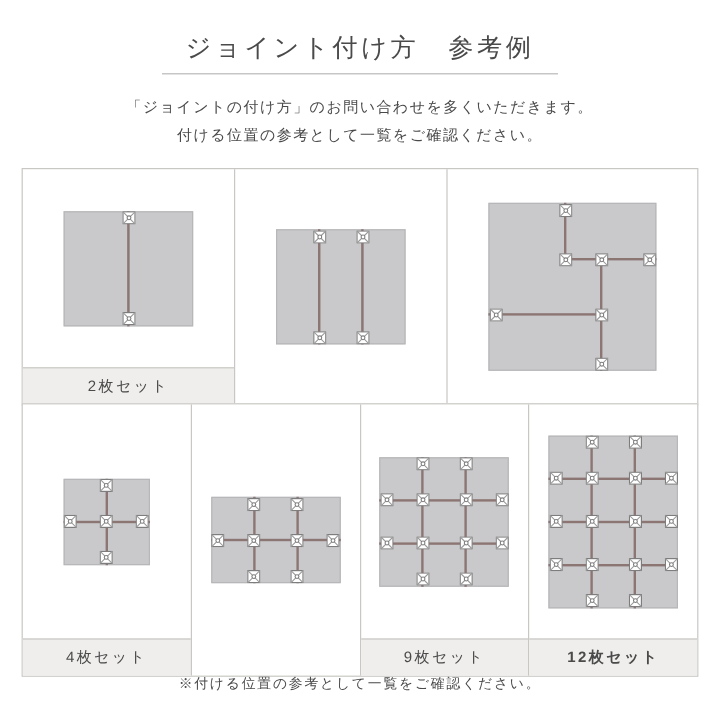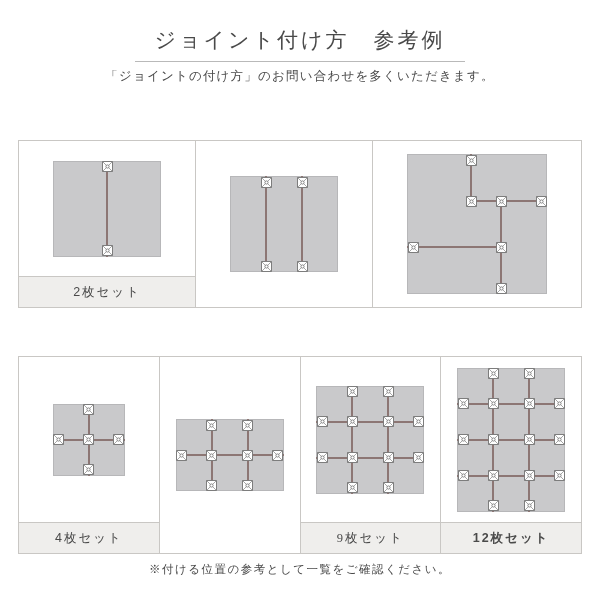--- a/index.html
+++ b/index.html
@@ -40,41 +40,41 @@
   }
   .title-rule {
     position: absolute;
     left: 0;
     right: 0;
     bottom: 0;
     height: 1px;
     background: #b9b9b9;
   }
   .lead {
-    margin-top: 3px;
+    margin-top: 16px;
     text-align: center;
     line-height: 1.9;
     font-size: 12.5px;
     letter-spacing: 1.2px;
     color: #4a4a4a;
   }
   .lead div { white-space: nowrap; }
 
   
   .panel {
     position: absolute;
     left: 18px;
     right: 18px;
     border: 1px solid #c9c7c4;
     background: #ffffff;
     box-sizing: border-box;
     display: flex;
   }
-  .panel-top { top: 140px; height: 168px; }
-  .panel-bottom { top: 356px; height: 198px; }
+  .panel-top { top: 140px; height: 198px; }
+  .panel-bottom { top: 336px; height: 228px; }
 
   .cell {
     position: relative;
     box-sizing: border-box;
     display: flex;
     flex-direction: column;
   }
   .cell + .cell { border-left: 1px solid #c9c7c4; }
 
   .cell-art {
@@ -146,20 +146,21 @@
 
 <div class="page">
 
   <div class="header">
     <div class="title-wrap">
       <div class="title">ジョイント付け方　参考例</div>
       <div class="title-rule"></div>
     </div>
     <div class="lead">
       <div>「ジョイントの付け方」のお問い合わせを多くいただきます。</div>
+      <div>付ける位置の参考として一覧をご確認ください。</div>
     </div>
   </div>
 
   <div class="panel panel-top">
 
     <div class="cell" style="flex:1 1 0;">
       <div class="cell-art">
         <div class="art-center">
           <div class="mat-grid" style="width:108px;height:96px;">
             <div class="tile" style="left:0;top:0;width:54px;height:96px;"></div>
@@ -406,21 +407,21 @@
                   <rect x="0.5" y="0.5" width="10" height="10" fill="#ffffff" stroke="#7d7d7d" stroke-width="1"></rect>
                   <path d="M0.5 0.5 L10.5 10.5 M10.5 0.5 L0.5 10.5" stroke="#9b9b9b" stroke-width="0.9"></path>
                   <circle cx="5.5" cy="5.5" r="1.6" fill="#ffffff" stroke="#7d7d7d" stroke-width="0.9"></circle>
                 </svg>
               </div>
           </div>
         </div>
       </div>
     </div>
 
-    <div class="cell" style="flex:1 1 0;font-family:Liberation Serif, serif;">
+    <div class="cell" style="flex:1 1 0;">
       <div class="cell-art">
         <div class="art-center">
           <div class="mat-grid" style="width:108px;height:108px;">
             <div class="tile" style="left:0;top:0;width:108px;height:108px;"></div>
             <div class="seam-v" style="left:35px;top:0;height:108px;"></div>
             <div class="seam-v" style="left:71px;top:0;height:108px;"></div>
             <div class="seam-h" style="left:0;top:35px;width:108px;"></div>
             <div class="seam-h" style="left:0;top:71px;width:108px;"></div>
             <div class="joint" style="left:36px;top:6px;">
                 <svg width="11" height="11" viewBox="0 0 11 11">

